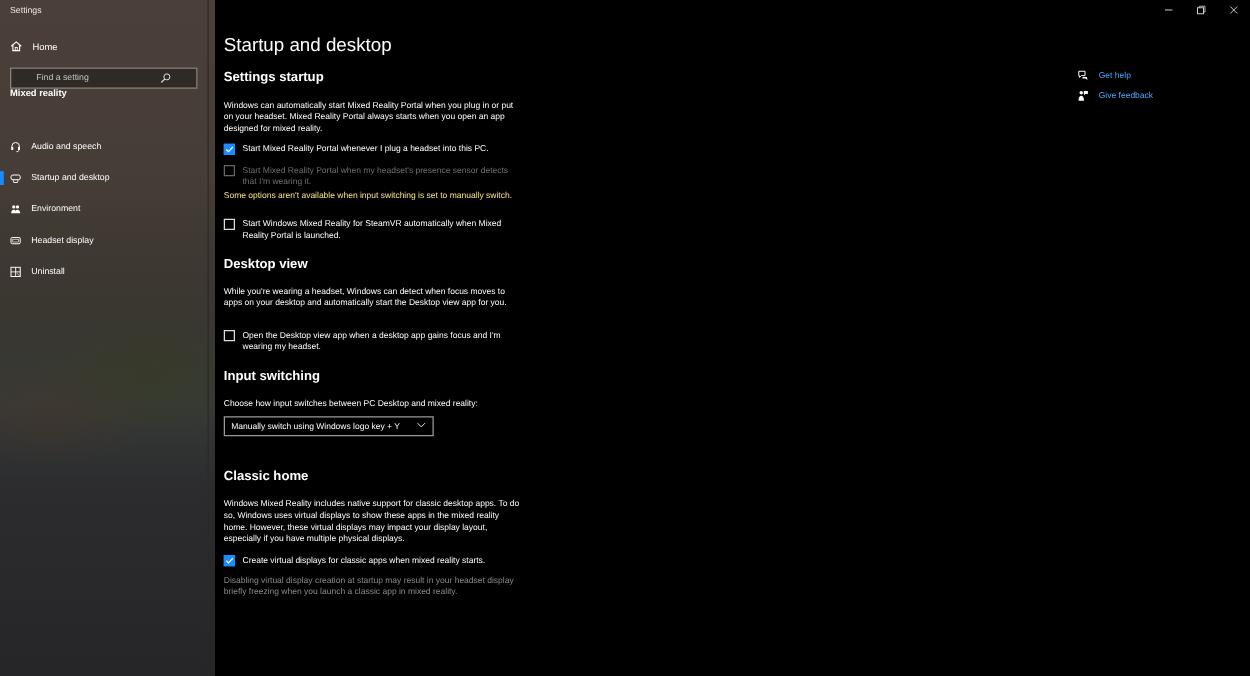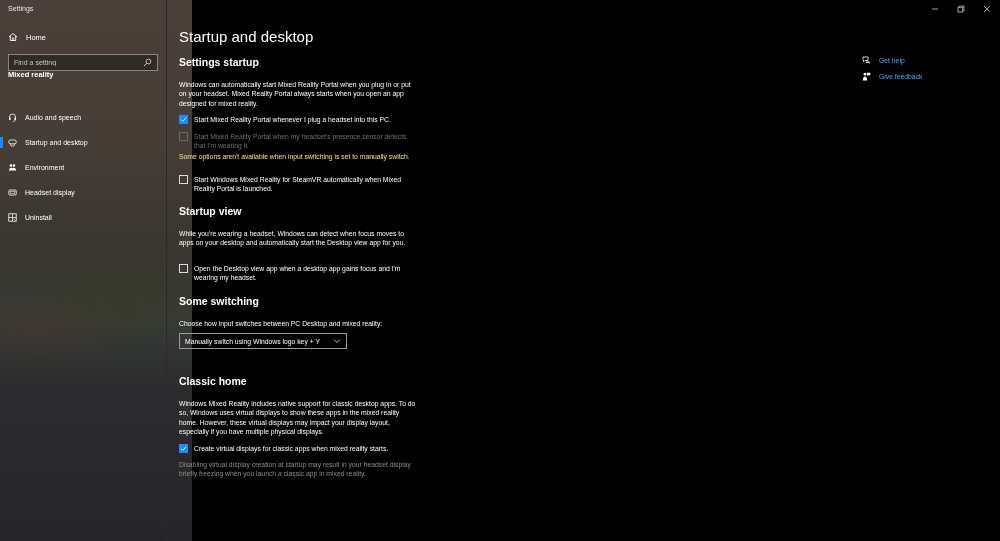--- a/index.html
+++ b/index.html
@@ -1,37 +1,37 @@
 <!DOCTYPE html>
 <html><head>
 <meta charset="utf-8">
 <style>
   * { box-sizing: border-box; margin: 0; padding: 0; }
   html, body { width: 1000px; height: 541px; overflow: hidden; background: #000; }
   body { font-family: "Liberation Sans", "DejaVu Sans", sans-serif; color: #fff; position: relative; }
 
   
   .sidebar {
-    position: absolute; left: 0; top: 0; width: 192px; height: 541px;
+    position: absolute; left: 0; top: 0; width: 172px; height: 541px;
     background:
       radial-gradient(ellipse 120px 60px at 40px 330px, rgba(80,50,40,0.35), transparent 70%),
       radial-gradient(ellipse 140px 70px at 120px 300px, rgba(55,60,30,0.45), transparent 70%),
       linear-gradient(180deg, #4a4039 0%, #463d36 25%, #3a3630 45%, #363a36 60%, #2c2c2e 72%, #262628 100%);
   }
   .sidebar-edge { position: absolute; left: 166px; top: 0; width: 1px; height: 541px; background: #2a2a2a; }
 
   .app-title { position: absolute; left: 8px; top: 5px; font-size: 7px; color: #e8e8e8; }
 
   .nav-home { position: absolute; left: 8px; top: 32px; display: flex; align-items: center; gap: 8px; font-size: 7.5px; color: #fff; cursor: pointer; }
   .nav-home .icon { width: 10px; height: 10px; display: inline-flex; align-items: center; justify-content: center; }
 
   .search-box {
     position: absolute; left: 8px; top: 54px; width: 150px; height: 17px;
     border: 1px solid #8a8480; background: rgba(30,26,24,0.55);
-    display: flex; align-items: center; padding: 0 5px; justify-content: space-between;
+    display: flex; align-items: center; padding: 0 20px; justify-content: space-between;
   }
   .search-box input {
     background: transparent; border: none; outline: none; color: #fff;
     font-family: "Liberation Sans", sans-serif; font-size: 7px; width: 120px;
   }
   .search-box input::placeholder { color: #c9c4c0; }
   .search-icon { width: 9px; height: 9px; display: inline-flex; }
 
   .section-label { position: absolute; left: 8px; top: 70px; font-size: 7.5px; font-weight: bold; color: #fff; }
 
@@ -195,29 +195,29 @@
     <span class="lbl disabled" style="width:220px;">Start Mixed Reality Portal when my headset's presence sensor detects that I'm wearing it.</span>
   </div>
 
   <p class="para warn" style="top:152px;">Some options aren't available when input switching is set to manually switch.</p>
 
   <div class="check-row" style="top:175px;">
     <span class="box"></span>
     <span class="lbl" style="width:220px;">Start Windows Mixed Reality for SteamVR automatically when Mixed Reality Portal is launched.</span>
   </div>
 
-  <h2 class="h2" style="top:205px;">Startup view</h2>
+  <h2 class="h2" style="top:205px;">Desktop view</h2>
   <p class="para" style="top:229px;">While you're wearing a headset, Windows can detect when focus moves to apps on your desktop and automatically start the Desktop view app for you.</p>
 
   <div class="check-row" style="top:264px;">
     <span class="box"></span>
     <span class="lbl" style="width:220px;">Open the Desktop view app when a desktop app gains focus and I'm wearing my headset.</span>
   </div>
 
-  <h2 class="h2" style="top:295px;">Some switching</h2>
+  <h2 class="h2" style="top:295px;">Input switching</h2>
   <p class="para" style="top:319px;">Choose how input switches between PC Desktop and mixed reality:</p>
 
   <div class="dropdown">
     <span>Manually switch using Windows logo key + Y</span>
     <span>
       <svg width="8" height="6" viewBox="0 0 8 6">
           <path d="M1 1.5 L4 4.5 L7 1.5" fill="none" stroke="#ddd" stroke-width="0.8"></path>
         </svg>
     </span>
   </div>

